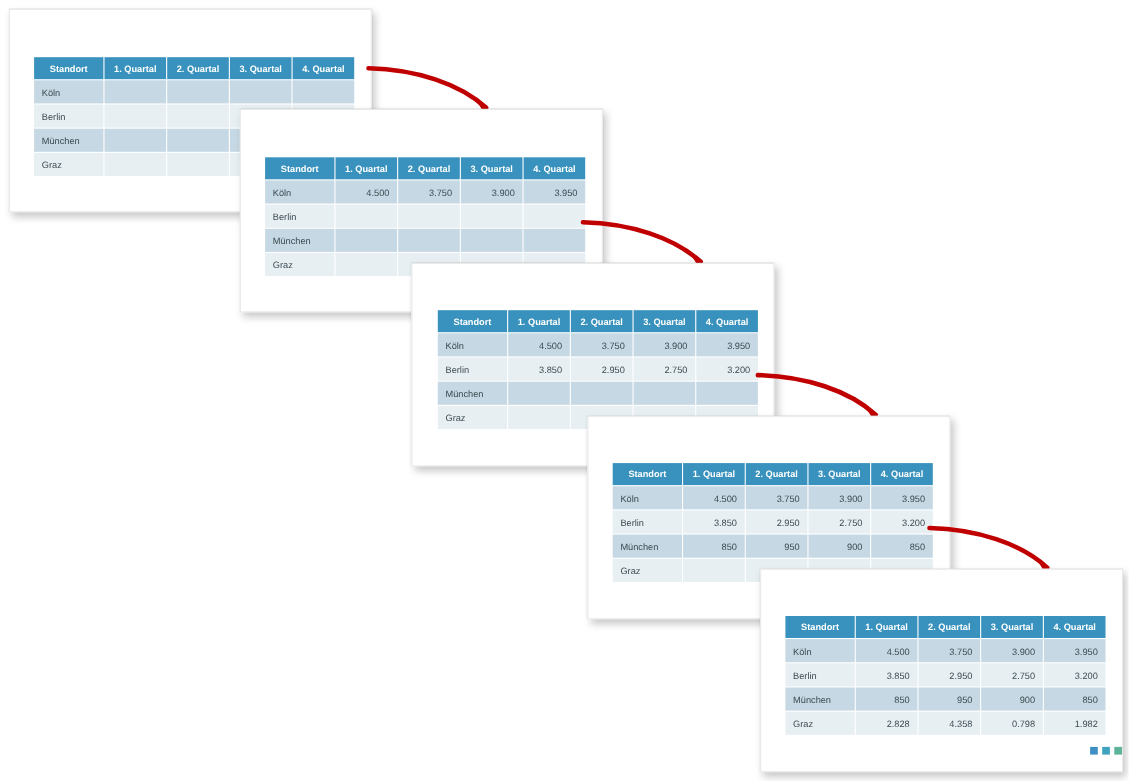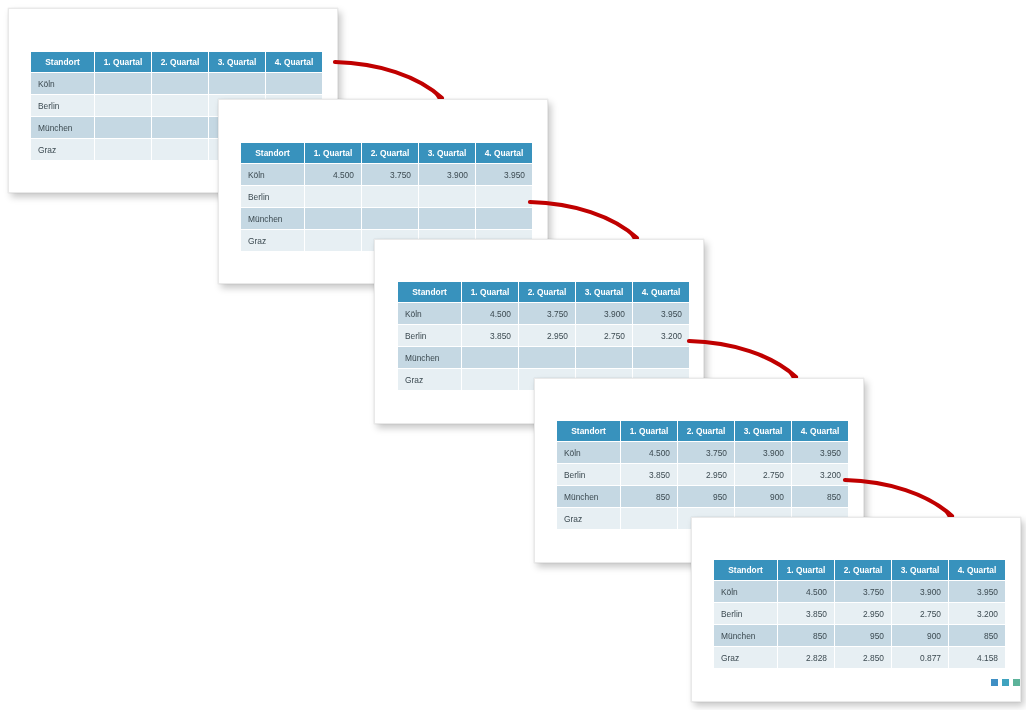--- a/index.html
+++ b/index.html
@@ -352,23 +352,23 @@
         <tr class="r-odd">
           <td class="loc" style="background: rgb(197, 216, 227); color: rgb(60, 74, 81);">München</td>
           <td class="num" style="background: rgb(197, 216, 227); color: rgb(60, 74, 81);">850</td>
           <td class="num" style="background: rgb(197, 216, 227); color: rgb(60, 74, 81);">950</td>
           <td class="num" style="background: rgb(197, 216, 227); color: rgb(60, 74, 81);">900</td>
           <td class="num" style="background: rgb(197, 216, 227); color: rgb(60, 74, 81);">850</td>
         </tr>
         <tr class="r-even">
           <td class="loc" style="background: rgb(231, 239, 243); color: rgb(60, 74, 81);">Graz</td>
           <td class="num" style="background: rgb(231, 239, 243); color: rgb(60, 74, 81);">2.828</td>
-          <td class="num" style="background: rgb(231, 239, 243); color: rgb(60, 74, 81);">2.850</td>
-          <td class="num" style="background: rgb(231, 239, 243); color: rgb(60, 74, 81);">0.877</td>
-          <td class="num" style="background: rgb(231, 239, 243); color: rgb(60, 74, 81);">4.158</td>
+          <td class="num" style="background: rgb(231, 239, 243); color: rgb(60, 74, 81);">4.358</td>
+          <td class="num" style="background: rgb(231, 239, 243); color: rgb(60, 74, 81);">0.798</td>
+          <td class="num" style="background: rgb(231, 239, 243); color: rgb(60, 74, 81);">1.982</td>
         </tr>
       </tbody>
   </table>
 
   <div class="squares" style="left:991px; top:679px;">
     <span class="sq" style="background: rgb(63, 143, 196);"></span>
     <span class="sq" style="background: rgb(63, 163, 191);"></span>
     <span class="sq" style="background: rgb(92, 179, 154);"></span>
   </div>
 

